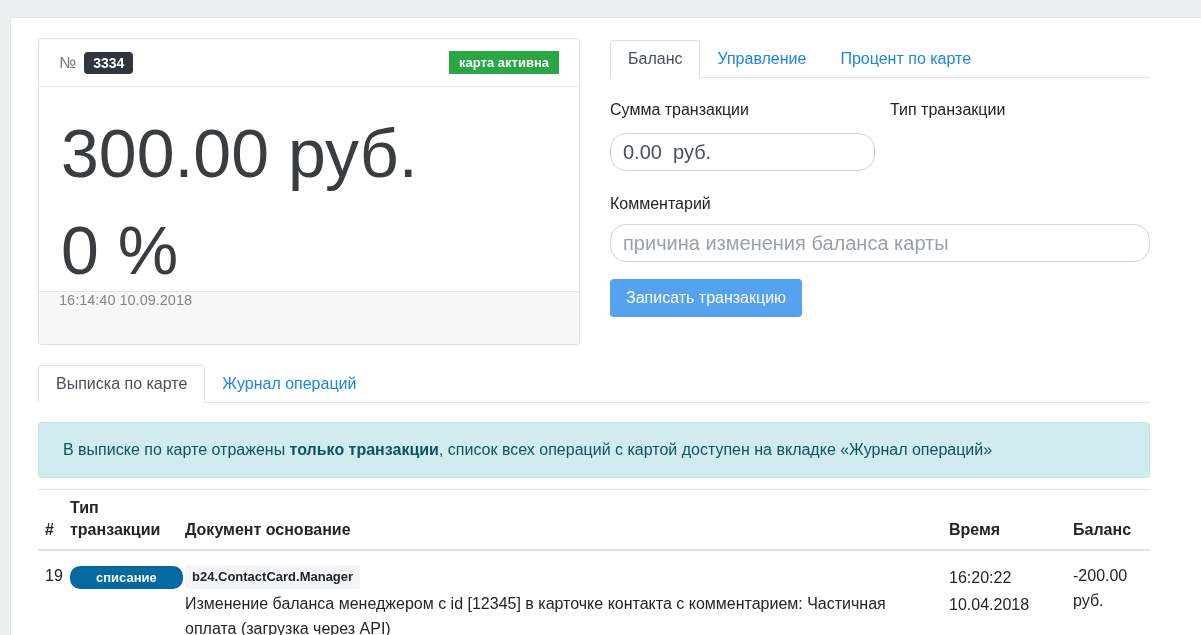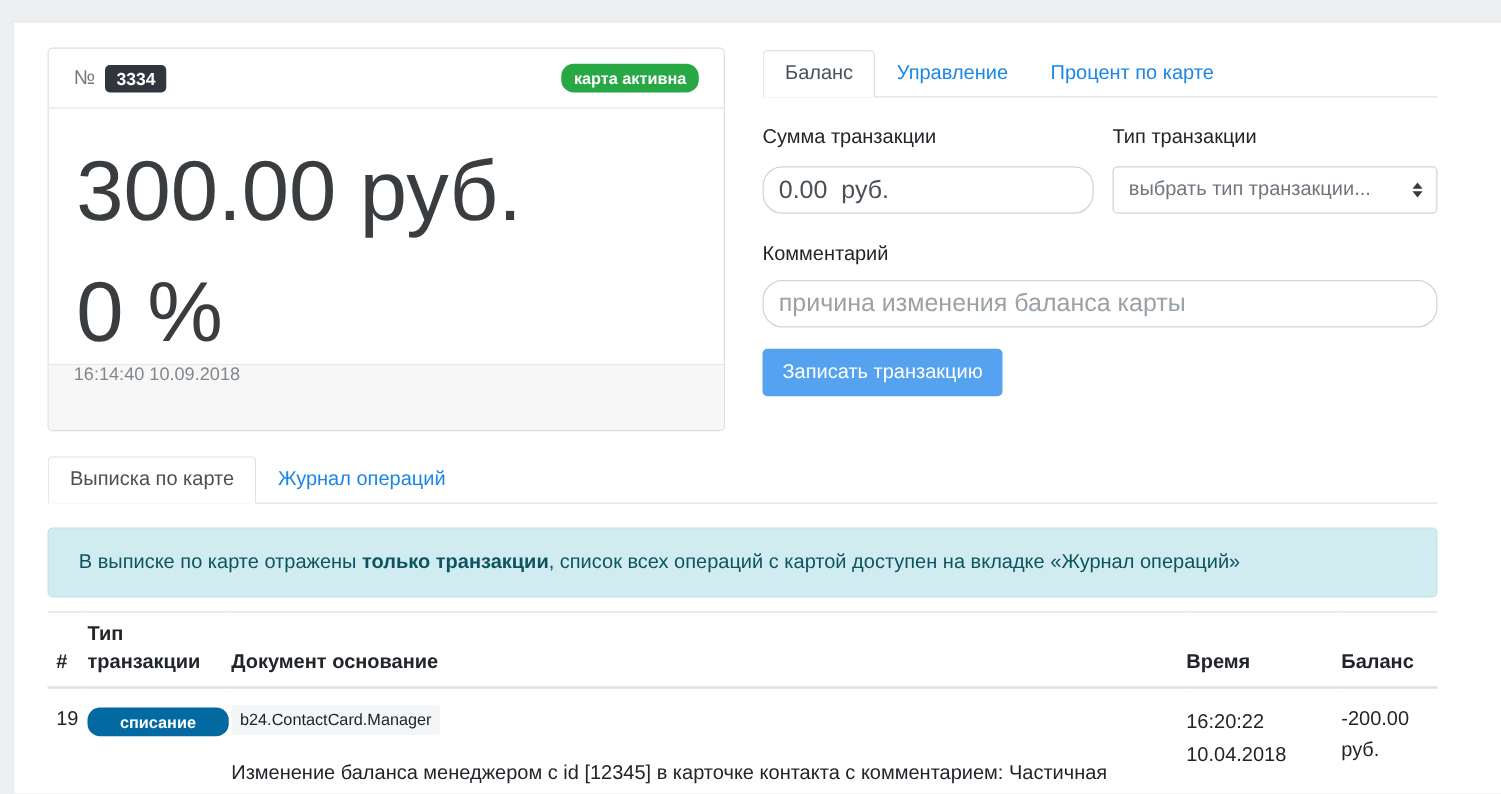--- a/index.html
+++ b/index.html
@@ -13,21 +13,21 @@
   
   .card { position:absolute; left:38px; top:38px; width:542px; height:307px;
           background:#fff; border:1px solid #dfdfdf; border-radius:4px; }
   .card-header { display:flex; align-items:center; justify-content:space-between;
                  height:48px; padding:0 20px; border-bottom:1px solid #e6e6e6; }
   .card-number-group { display:flex; align-items:center; gap:8px; }
   .num-sign { color:#75797c; font-size:16px; }
   .badge-dark { background:#30363b; color:#fff; font-weight:bold; font-size:14px;
                 padding:4px 9px; border-radius:4px; line-height:1; }
   .badge-green { background:#28a745; color:#fff; font-weight:bold; font-size:13px;
-                 padding:5px 10px; border-radius:10px; line-height:1; }
+                 padding:5px 10px; border-radius:0; line-height:1; }
   .card-body { padding:18px 22px; }
   .balance-line { font-size:68px; font-weight:300; color:#3a3d3f; line-height:1.42; letter-spacing:0; }
   .card-footer { position:absolute; left:0; right:0; bottom:0; height:53px; background:#f7f7f7;
                  border-top:1px solid #e6e6e6; border-radius:0 0 4px 4px;
                  display:flex; align-items:flex-start; padding:0 20px; }
   .card-footer span { color:#80878c; font-size:14.5px; }
 
   
   .nav-tabs { position:absolute; display:flex; align-items:flex-end; border-bottom:1px solid #dee2e6; }
   .tab { padding:9px 17px; font-size:16px; cursor:default; white-space:nowrap; }
@@ -76,21 +76,21 @@
   table { width:100%; border-collapse:collapse; table-layout:fixed; }
   thead th { text-align:left; vertical-align:bottom; font-weight:bold; font-size:16px; color:#212529;
              border-top:1px solid #dee2e6; border-bottom:2px solid #dee2e6;
              padding:7px 10px 9px 0; line-height:1.35; }
   tbody td { vertical-align:top; padding:13px 10px 13px 0; font-size:16px; color:#212529;
              border-bottom:1px solid #dee2e6; line-height:1.55; }
   th.c-num, td.c-num { padding-left:7px; }
   .badge-red { display:inline-block; background:#0369a1; color:#fff; font-weight:bold; font-size:13px;
                padding:5px 26px; border-radius:10px; line-height:1; margin-top:2px; }
   .doc-code { display:inline-block; background:#f4f5f6; border-radius:3px; padding:2px 7px;
-              font-weight:normal; font-size:13px; color:#212529; margin-bottom:19px; }
+              font-weight:bold; font-size:13px; color:#212529; margin-bottom:3px; }
   .time-cell div { line-height:1.7; }
 </style>
 </head>
 <body>
 
 <div class="stage">
   <div class="panel-surface"></div>
 
   <div class="card">
     <div class="card-header">
@@ -111,27 +111,20 @@
 
   <div class="nav-tabs tabs-top">
     <div class="tab active">Баланс</div>
     <div class="tab link">Управление</div>
     <div class="tab link">Процент по карте</div>
   </div>
 
   <div class="form-label lbl-amount">Сумма транзакции</div>
   <div class="form-label lbl-type">Тип транзакции</div>
   <input class="text-input inp-amount" type="text" value="0.00  руб." style="">
-  <div class="select-box">
-    <span class="sel-text">выбрать тип транзакции...</span>
-    <span class="sel-arrows">
-        <i class="up"></i>
-        <i class="down"></i>
-      </span>
-  </div>
   <div class="form-label lbl-comment">Комментарий</div>
   <input class="text-input inp-comment" type="text" placeholder="причина изменения баланса карты" style="">
   <button class="btn-primary">Записать транзакцию</button>
 
   <div class="nav-tabs tabs-bottom">
     <div class="tab active">Выписка по карте</div>
     <div class="tab link">Журнал операций</div>
   </div>
 
   <div class="alert-info">

